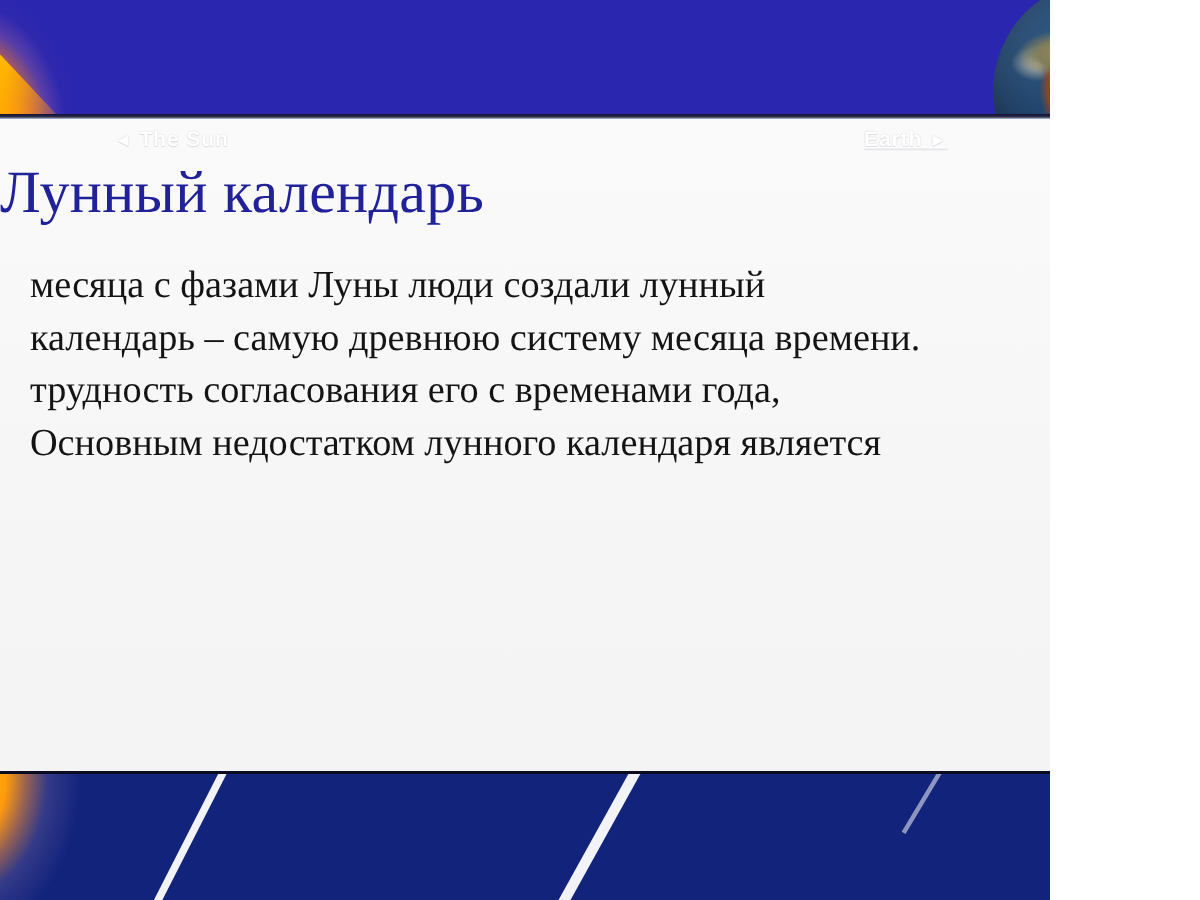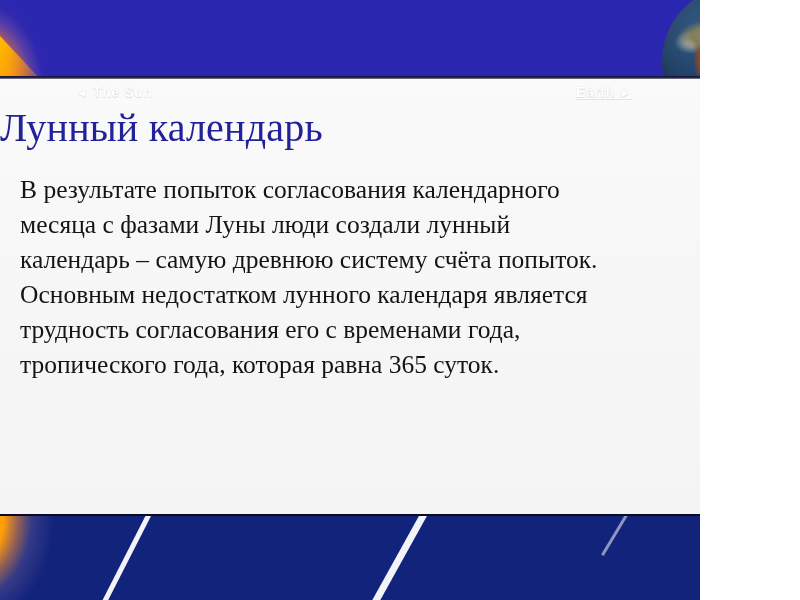--- a/index.html
+++ b/index.html
@@ -241,26 +241,24 @@
     <span>The Sun</span>
   </div>
   <div class="nav-label nav-next">
     <span>Earth</span>
     <span class="chev">►</span>
   </div>
 
   <div class="title">Лунный календарь</div>
 
   <div class="body-text">
-    <p>В результате попыток согласования календарного</p>
     <p>месяца с фазами Луны люди создали лунный</p>
-    <p>календарь – самую древнюю систему счёта попыток.</p>
+    <p>календарь – самую древнюю систему месяца времени.</p>
+    <p>трудность согласования его с временами года,</p>
     <p>Основным недостатком лунного календаря является</p>
-    <p>трудность согласования его с временами года,</p>
-    <p>тропического года, которая равна 365 суток.</p>
   </div>
 
   <div class="bottom-topline"></div>
   <div class="bottom-band">
     <div class="bottom-wedge"></div>
     <div class="b-swoosh b-s1"></div>
     <div class="b-swoosh b-s2"></div>
     <div class="b-swoosh b-s3"></div>
   </div>
 

